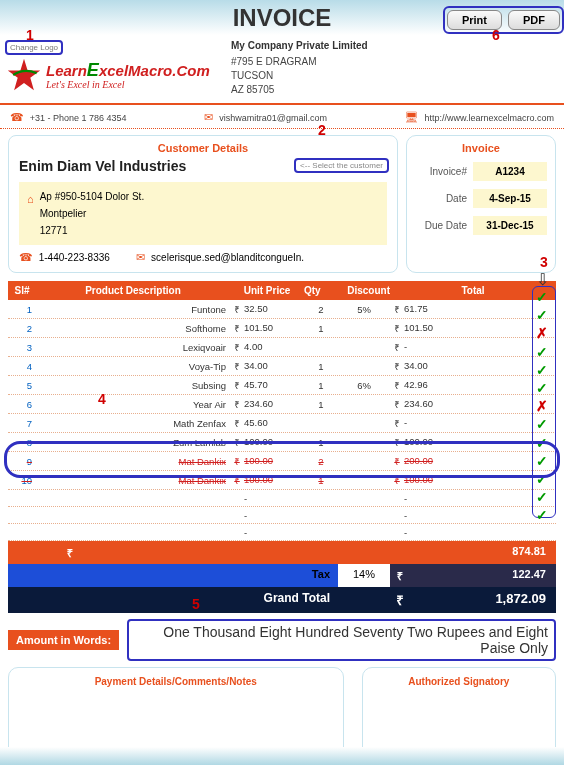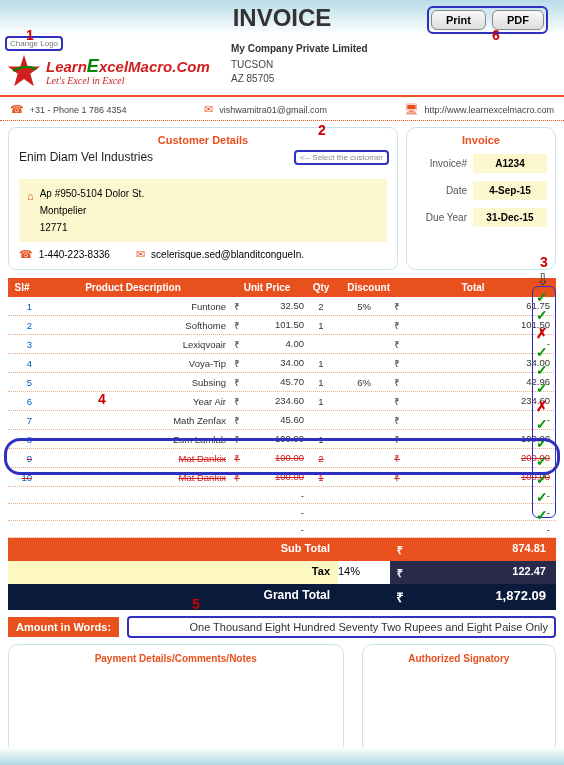--- a/index.html
+++ b/index.html
@@ -1,19 +1,19 @@
 <!DOCTYPE html>
 <html><head>
 <meta charset="utf-8">
 <style>
 *{box-sizing:border-box;margin:0;padding:0;font-family:Arial,sans-serif}
 body{width:564px;height:765px;background:#fff;position:relative;font-size:9px}
 .top-grad{height:35px;background:linear-gradient(#b8dce8,#fff);display:flex;align-items:center;justify-content:center;position:relative}
 .inv-title{font-size:24px;font-weight:bold;color:#333}
-.btns{position:absolute;right:16px;top:6px;display:flex;gap:6px;border:2px solid #3030c0;border-radius:6px;padding:2px}
+.btns{position:absolute;right:0;top:6px;display:flex;gap:6px;border:2px solid #3030c0;border-radius:6px;padding:2px}
 .btn{background:linear-gradient(#fafafa,#ddd);border:1px solid #888;border-radius:6px;padding:3px 14px;font-size:11px;font-weight:bold;cursor:pointer}
 .annot{position:absolute;color:#d00000;font-weight:bold;font-size:14px;z-index:50}
 .header{display:flex;padding:4px 20px 0 6px;align-items:center}
 .logo-area{width:225px;position:relative}
 .change-logo{position:absolute;top:-3px;left:-1px;border:2px solid #3030c0;border-radius:4px;font-size:8px;color:#777;padding:1px 3px;cursor:pointer;background:#fff}
 .logo{margin-top:14px;display:flex;align-items:center}
 .star{position:relative;width:36px;height:36px;margin-right:4px}
 .star svg{width:36px;height:36px}
 .logo-txt1{font-family:serif;font-style:italic;font-weight:bold;font-size:15px;color:#d02020}
 .logo-txt1 .e{color:#008800;font-size:18px}
@@ -21,69 +21,69 @@
 .comp{font-size:10px;color:#444;line-height:1.4}
 .comp b{font-weight:bold;color:#333;font-size:10px;display:block;margin-bottom:2px}
 .hr{height:2px;background:#e8501e;margin:6px 0}
 .contact-bar{display:flex;padding:0 10px;font-size:9px;color:#444;align-items:center;gap:6px;border-bottom:1px dotted #e8501e;padding-bottom:4px;margin-bottom:6px}
 .ic{color:#e8501e;font-size:11px}
 .contact-bar .sp{flex:1}
 .panels{display:flex;padding:0 8px;gap:8px}
 .cust-panel{flex:1;border:1px solid #c8e4ee;border-radius:8px;padding:6px 10px 8px;background:#fff;position:relative}
 .cust-title{text-align:center;color:#e8501e;font-size:11px;font-weight:bold;margin-bottom:4px}
 .sel-cust{position:absolute;right:8px;top:22px;border:2px solid #3030c0;border-radius:4px;font-size:8px;color:#888;padding:1px 4px;cursor:pointer}
-.cname{font-weight:normal;font-size:12px;color:#222;margin-bottom:15px}
+.cname{font-weight:bold;font-size:14px;color:#222;margin-bottom:8px}
 .addr-box{background:#fdf7cf;padding:6px 8px;font-size:10px;line-height:1.7;display:flex;gap:6px}
 .addr-box .ic{margin-top:2px}
 .cust-ct{display:flex;align-items:center;margin-top:6px;font-size:10px;gap:6px}
 .cust-ct .em{margin-left:20px}
 .inv-panel{width:150px;border:1px solid #c8e4ee;border-radius:10px;padding:6px 8px;background:#fff}
 .inv-panel .t{text-align:center;color:#e8501e;font-size:11px;font-weight:bold;margin-bottom:8px}
 .inv-row{display:flex;align-items:center;margin-bottom:8px}
 .inv-row .l{width:58px;text-align:right;font-size:10px;color:#555;padding-right:6px}
 .inv-row .v{flex:1;background:#fdf7cf;text-align:center;font-weight:bold;font-size:10px;padding:4px 2px}
 .thead{display:flex;background:#e8501e;color:#fff;font-weight:bold;font-size:10px;margin:8px 8px 0;padding:4px 0}
 .c-sl{width:28px;text-align:center}
 .c-pd{width:194px;text-align:center}
 .c-up{width:74px;text-align:center}
-.c-qty{width:34px;text-align:center}
+.c-qty{width:34px;}
 .c-disc{width:52px;text-align:right}
 .c-tot{flex:1;text-align:center}
 .rows{margin:0 8px;position:relative}
 .row{display:flex;border-bottom:1px dotted #e8af8e;font-size:9.5px;padding:2.5px 0;align-items:center;color:#333}
 .row .c-sl{text-align:right;padding-right:4px;color:#0060c0}
 .row .c-pd{text-align:right;padding-right:4px}
 .row .c-up{display:flex}
 .row .c-tot{display:flex;padding-right:6px}
 .cur{width:14px;text-align:center}
-.num{flex:1;text-align:right}
+.num{flex:1;text-align:left}
 .row .c-qty{text-align:center}
 .row .c-disc{text-align:center}
 .struck{color:#d02020;text-decoration:line-through}
 .hl-box{position:absolute;left:-4px;right:-4px;border:3px solid #3030c0;border-radius:16px;pointer-events:none;z-index:5}
 .checks{position:absolute;left:536px;top:289px;display:flex;flex-direction:column;gap:1px}
 .chk{font-size:14px;line-height:17.2px;font-weight:bold}
 .g{color:#009a00}.r{color:#d00000}
 .arrow-down{position:absolute;left:536px;top:270px;font-size:16px;color:#333}
 .totals{margin:0 8px}
 .trow{display:flex;font-size:11px}
 .trow .lbl{width:330px;text-align:right;padding:4px 8px;font-weight:bold}
-.trow .pct{width:52px;padding:4px 0}
+.trow .pct{width:52px;text-align:center;padding:4px 0}
 .trow .cur2{width:20px;text-align:center;padding:4px 0;font-weight:bold}
 .trow .val{flex:1;text-align:right;padding:4px 10px;font-weight:bold}
 .sub{background:#e8501e;color:#fff}
-.tax .lbl{background:#fef9c3;color:#000}
+.tax .lbl{background:#1d4ed8;color:#000}
 .tax .pct{background:#fff}
 .tax .cur2,.tax .val{background:#2a2a4a;color:#fff}
 .gt .lbl{background:#0a1a3a;color:#fff;font-size:12px}
 .gt .pct{background:#0a1a3a}
 .gt .cur2,.gt .val{background:#0a1a3a;color:#fff;font-size:13px}
 .words-row{display:flex;margin:6px 8px;align-items:center;gap:8px}
 .words-lbl{background:#e8501e;color:#fff;font-weight:bold;font-size:11px;padding:4px 8px}
-.words-val{flex:1;border:2px solid #3030c0;border-radius:4px;font-size:11px;padding:3px 6px;text-align:right;color:#333}
+.words-val{flex:1;border:2px solid #3030c0;border-radius:4px;font-size:14px;padding:3px 6px;text-align:right;color:#333}
 .bottom{display:flex;margin:4px 8px;gap:18px}
 .bpanel{border:1px solid #c8e4ee;border-radius:10px;padding:8px;min-height:110px}
 .bpanel .bt{text-align:center;color:#e8501e;font-size:10px;font-weight:bold}
 .bp1{flex:1.8}.bp2{flex:1}
 .bot-grad{position:absolute;bottom:0;left:0;right:0;height:18px;background:linear-gradient(#fff,#b0d8e4)}
 .chk-box-outline{position:absolute;left:532px;top:286px;width:24px;height:232px;border:1px solid #3030c0;border-radius:6px;pointer-events:none}
 </style>
 </head>
 <body>
 
@@ -113,20 +113,21 @@
           </svg>
       </div>
       <div>
         <div class="logo-txt1"><span>Learn</span><span class="e">E</span><span>xcelMacro.Com</span></div>
         <div class="logo-txt2">Let's Excel in Excel</div>
       </div>
     </div>
   </div>
   <div class="comp">
     <b>My Company Private Limited</b>
+    <div>#795 E DRAGRAM</div>
     <div>TUCSON</div>
     <div>AZ 85705</div>
   </div>
 </div>
 
 <div class="hr"></div>
 
 <div class="contact-bar">
   <span class="ic">☎</span>
   <span>+31 - Phone 1 786 4354</span>
@@ -162,21 +163,21 @@
     <div class="t">Invoice</div>
     <div class="inv-row">
         <div class="l">Invoice#</div>
         <div class="v">A1234</div>
       </div>
     <div class="inv-row">
         <div class="l">Date</div>
         <div class="v">4-Sep-15</div>
       </div>
     <div class="inv-row">
-        <div class="l">Due Year</div>
+        <div class="l">Due Date</div>
         <div class="v">31-Dec-15</div>
       </div>
   </div>
 </div>
 
 <div class="thead">
   <div class="c-sl">Sl#</div>
   <div class="c-pd">Product Description</div>
   <div class="c-up">Unit Price</div>
   <div class="c-qty">Qty</div>
@@ -383,21 +384,20 @@
     <div class="chk g">✓</div>
     <div class="chk g">✓</div>
     <div class="chk g">✓</div>
     <div class="chk g">✓</div>
     <div class="chk g">✓</div>
     <div class="chk g">✓</div>
   </div>
 
 <div class="totals">
   <div class="trow sub">
-    <div class="lbl">Sub Total</div>
       <div class="pct"></div>
     <div class="cur2">₹</div>
       <div class="val">874.81</div>
   </div>
   <div class="trow tax">
     <div class="lbl">Tax</div>
       <div class="pct">14%</div>
     <div class="cur2">₹</div>
       <div class="val">122.47</div>
   </div>

